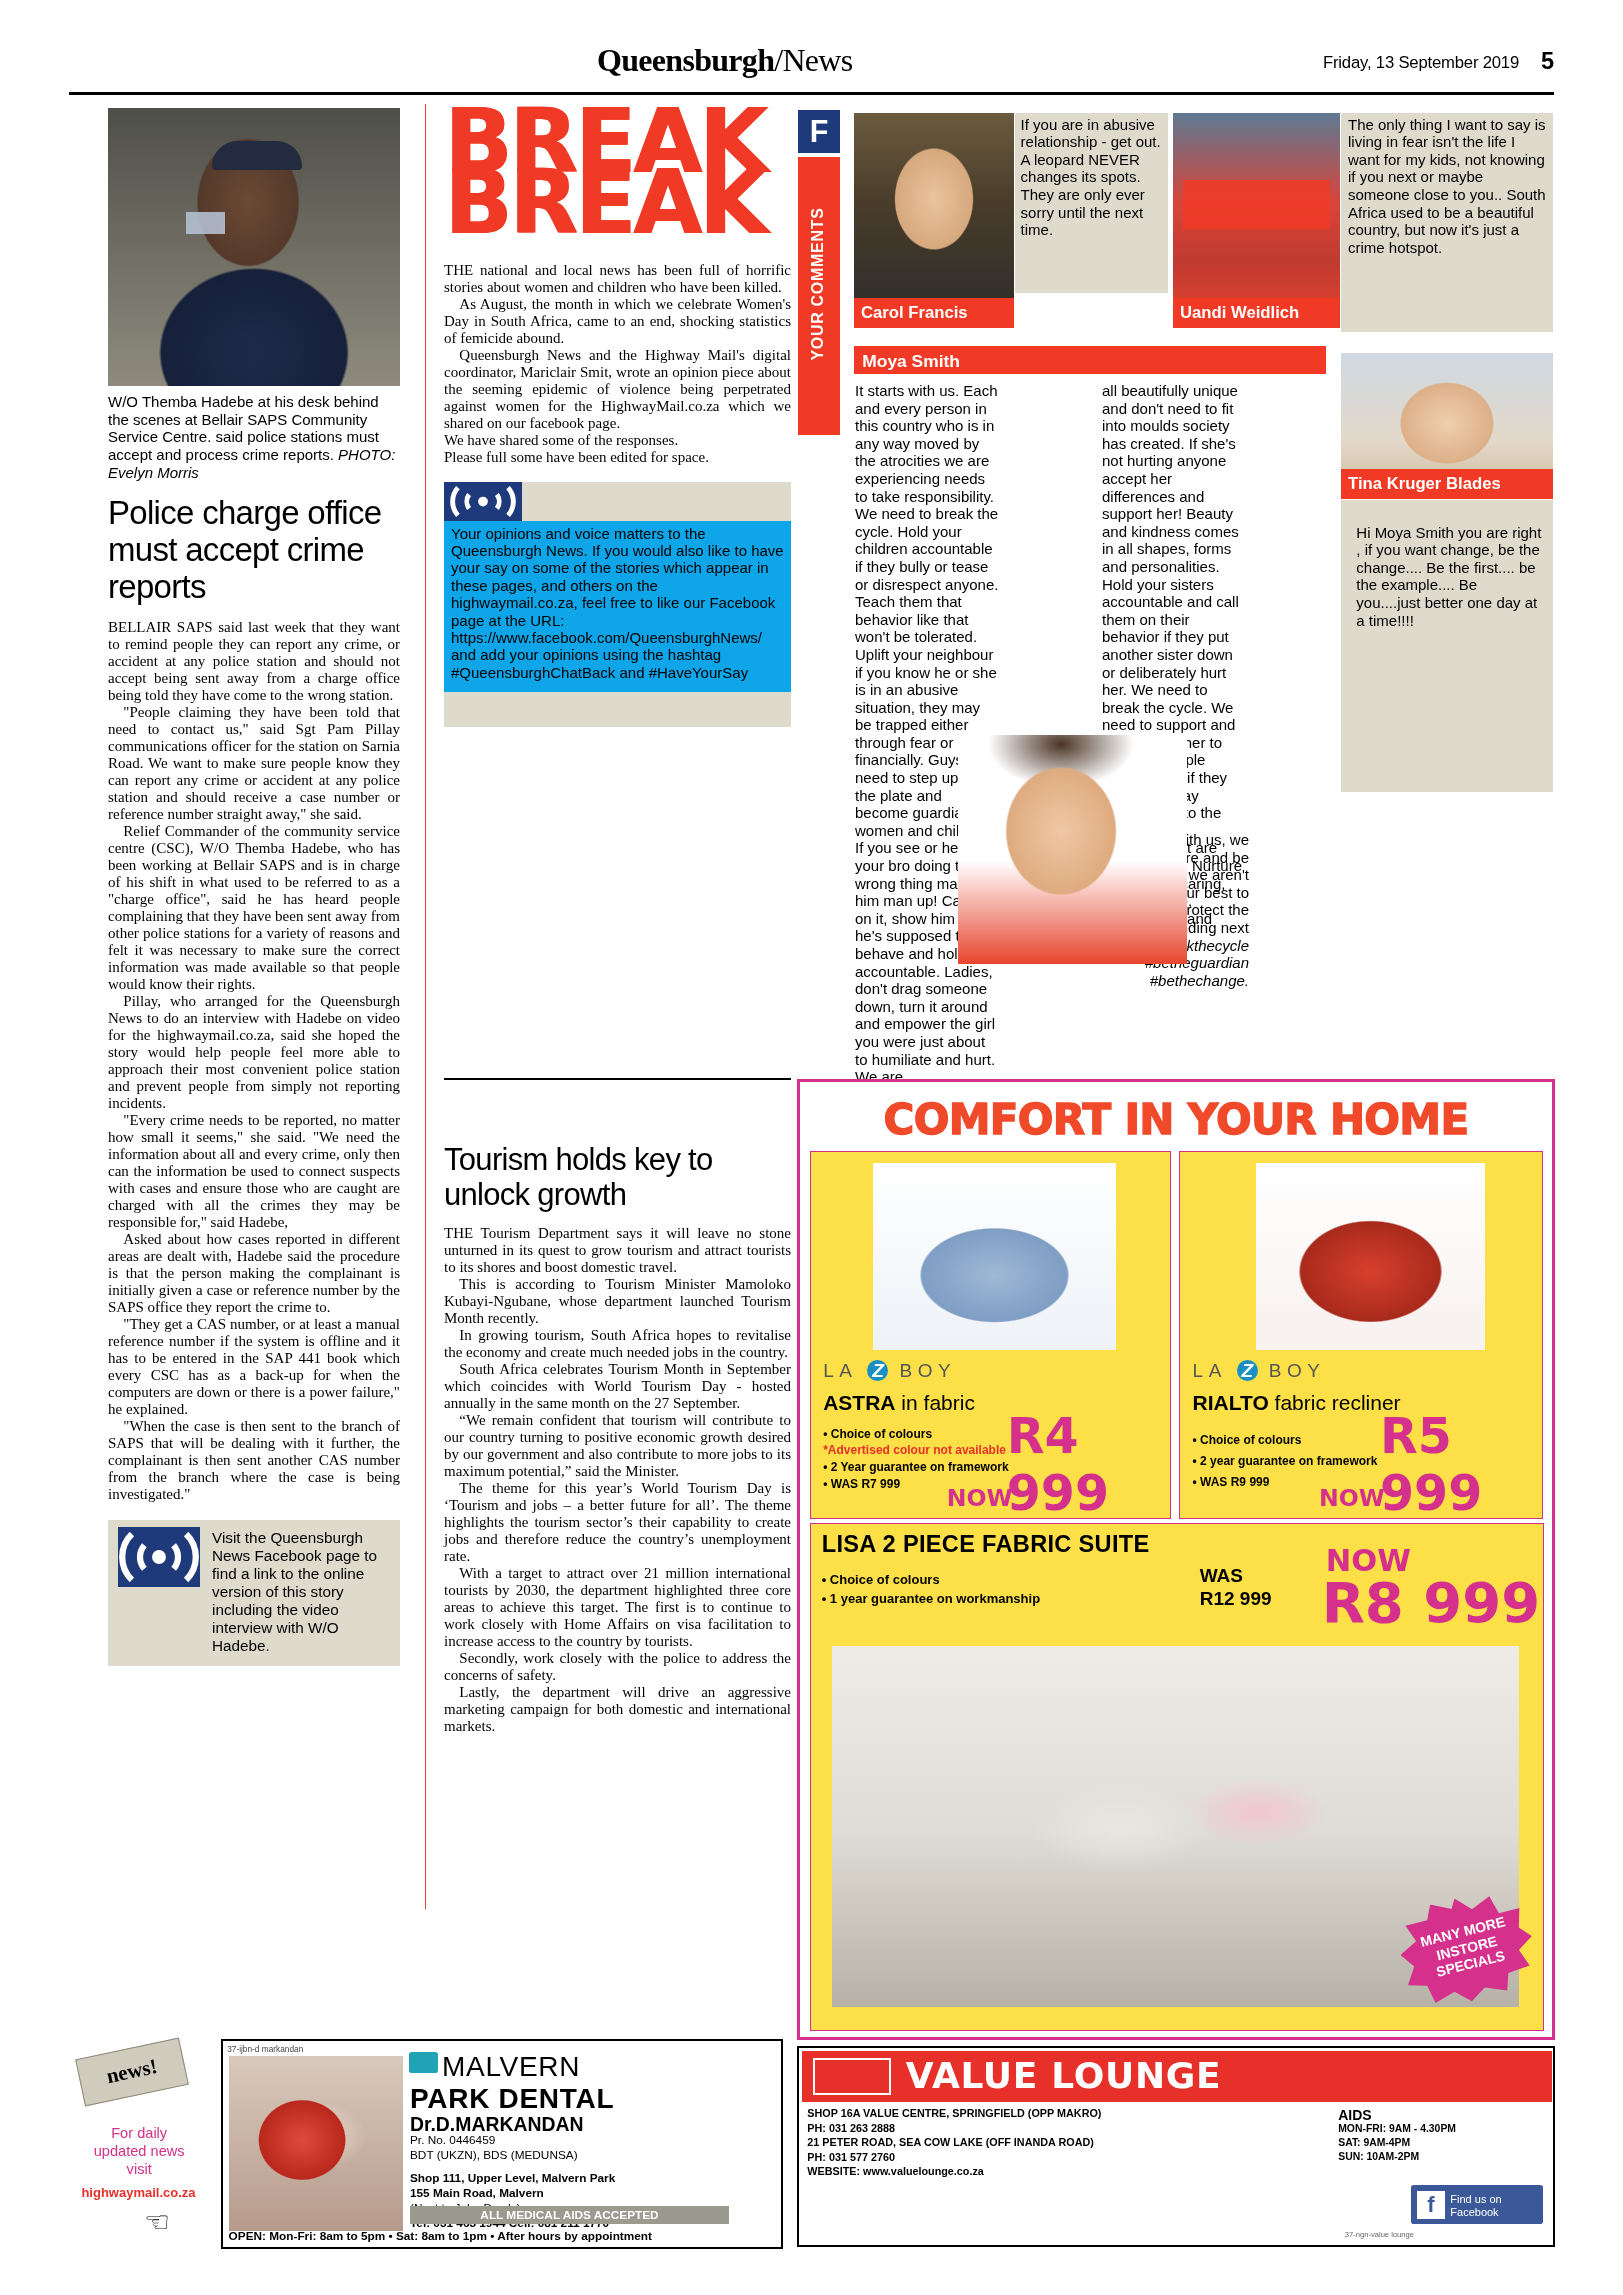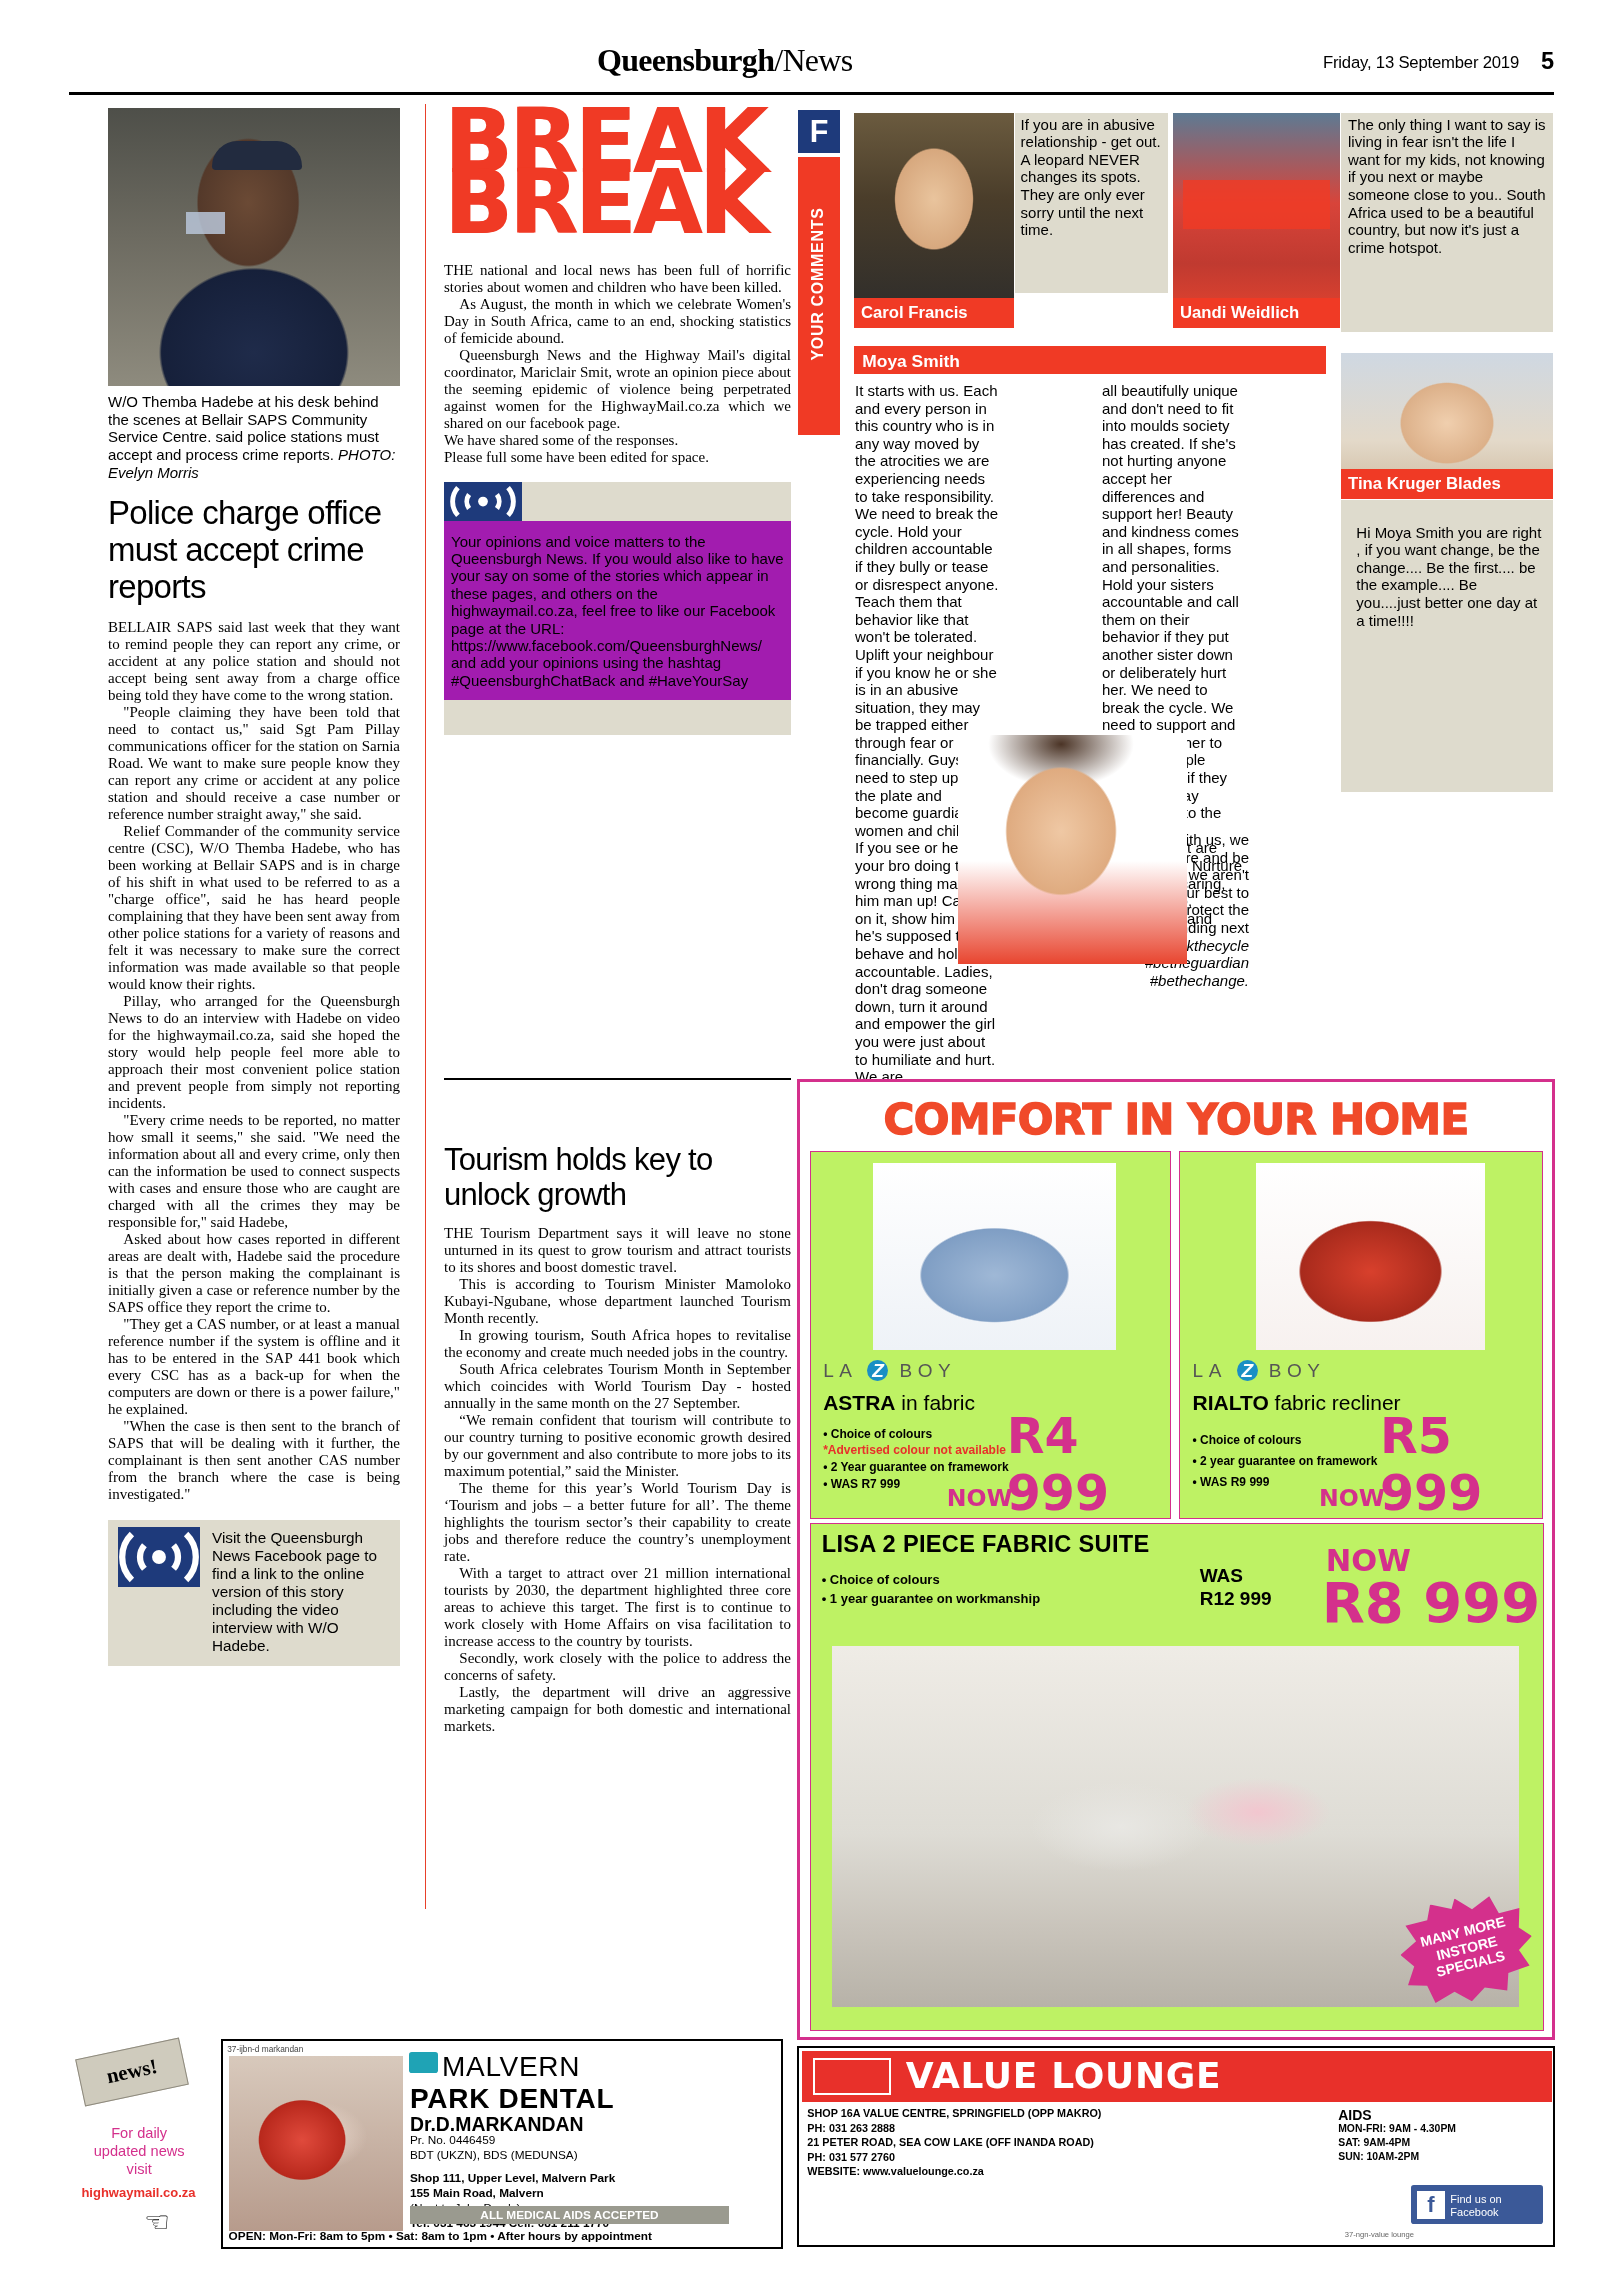--- a/index.html
+++ b/index.html
@@ -44,21 +44,21 @@
   #c2{position:absolute;left:444px;top:108px;width:347px;}
   .grunge{position:relative;height:139px;}
   .grunge .gl{font-family:"DejaVu Sans",sans-serif;font-weight:bold;color:#f03a25;
     font-size:89px;line-height:67px;letter-spacing:-2.8px;display:block;
     text-shadow:1.4px 0 0 #f03a25;}
   .sub-head{font-size:37px;line-height:40px;font-weight:bold;letter-spacing:-0.8px;margin-top:4.2px;}
   .body2{font-family:"Liberation Serif",serif;font-size:15px;line-height:17px;margin-top:15.3px;text-align:justify;}
   .opbox{background:#dedbcd;margin-top:15.3px;padding:0;}
   .opbox .logo{width:347px;height:39px;background:#dedbcd;position:relative;}
   .opbox .logo .sq{position:absolute;left:0;top:0;width:78px;height:39px;background:#1e3a7b;}
-  .optxt{padding:12px 7px 11px 7px;font-size:15px;line-height:17.4px;background:#a21caf;}
+  .optxt{padding:4px 7px 11px 7px;font-size:15px;line-height:17.4px;background:#0ea5e9;}
   .greybar{height:29px;background:#dedbcd;margin-top:5.6px;}
 
   .rule-mid{position:absolute;left:444px;top:1078px;width:347px;height:2.1px;background:#000;}
   #c2b{position:absolute;left:444px;top:1142px;width:347px;}
   .headline2{font-size:31px;line-height:35px;letter-spacing:-0.7px;}
   .body3{font-family:"Liberation Serif",serif;font-size:15px;line-height:17px;margin-top:12.5px;text-align:justify;}
 
   
   #comments{position:absolute;left:798px;top:110px;width:757px;height:965px;background:#fff;}
   .f-badge{position:absolute;left:0;top:0;width:42px;height:43px;background:#1e3a7b;color:#fff;
@@ -72,21 +72,21 @@
     font-weight:bold;font-size:16.7px;padding:4.9px 7px;box-sizing:border-box;}
   .cmt-text{font-size:15px;line-height:17.6px;}
   .beige{background:#dedbcd;}
 
   
   #ad-comfort{position:absolute;left:797px;top:1079px;width:758px;height:961px;
     background:#fff;border:3.5px solid #d4308c;box-sizing:border-box;}
   .comfort-title{position:absolute;left:0;top:12.5px;width:100%;text-align:center;
     font-family:"DejaVu Sans",sans-serif;font-weight:bold;font-size:42px;color:#f04a2a;letter-spacing:-0.7px;
     -webkit-text-stroke:1.4px #f04a2a;}
-  .ad-cell{position:absolute;box-sizing:border-box;border:1.4px solid #d4308c;background:#bef264;overflow:hidden;}
+  .ad-cell{position:absolute;box-sizing:border-box;border:1.4px solid #d4308c;background:#fde047;overflow:hidden;}
   .lazlogo{font-family:"Liberation Sans",sans-serif;font-size:19px;letter-spacing:5.6px;color:#555;}
   .lazlogo .z{display:inline-block;background:#1a8fc4;color:#fff;border-radius:50%;
     width:21px;height:21px;line-height:21px;text-align:center;font-style:italic;font-weight:bold;letter-spacing:0;}
   .prodname{font-size:21px;margin-top:2.8px;}
   .prodname b{font-weight:bold;}
   .bullets{font-size:12px;line-height:16.7px;font-weight:bold;margin-top:5.6px;}
   .bullets .red{color:#e8302a;}
   .nowtag{font-family:"DejaVu Sans",sans-serif;font-weight:bold;color:#d4308c;}
 
   #ad-value{position:absolute;left:797px;top:2046px;width:758px;height:201px;

